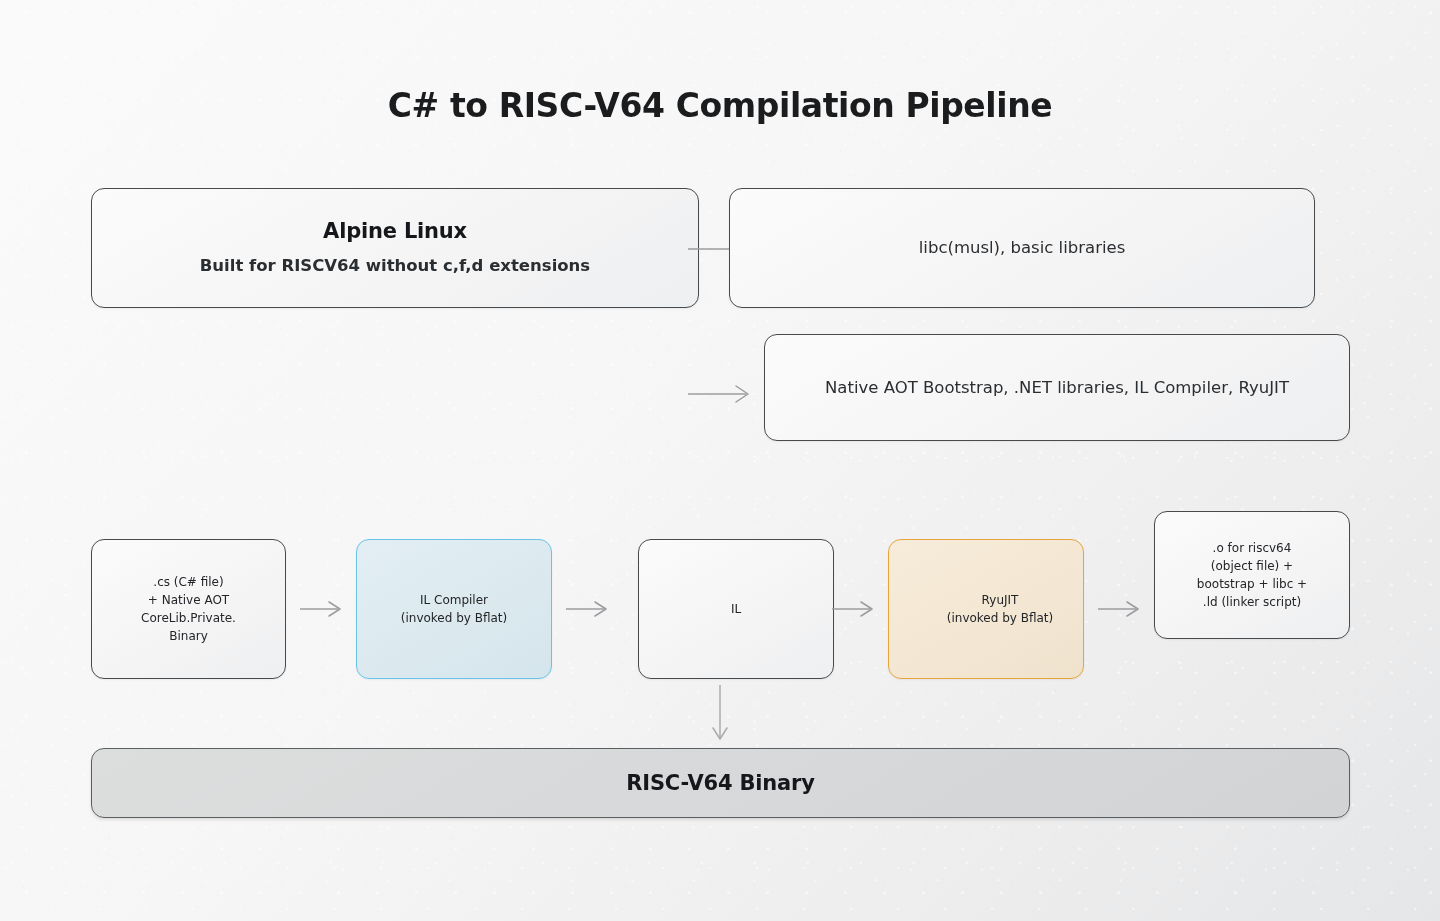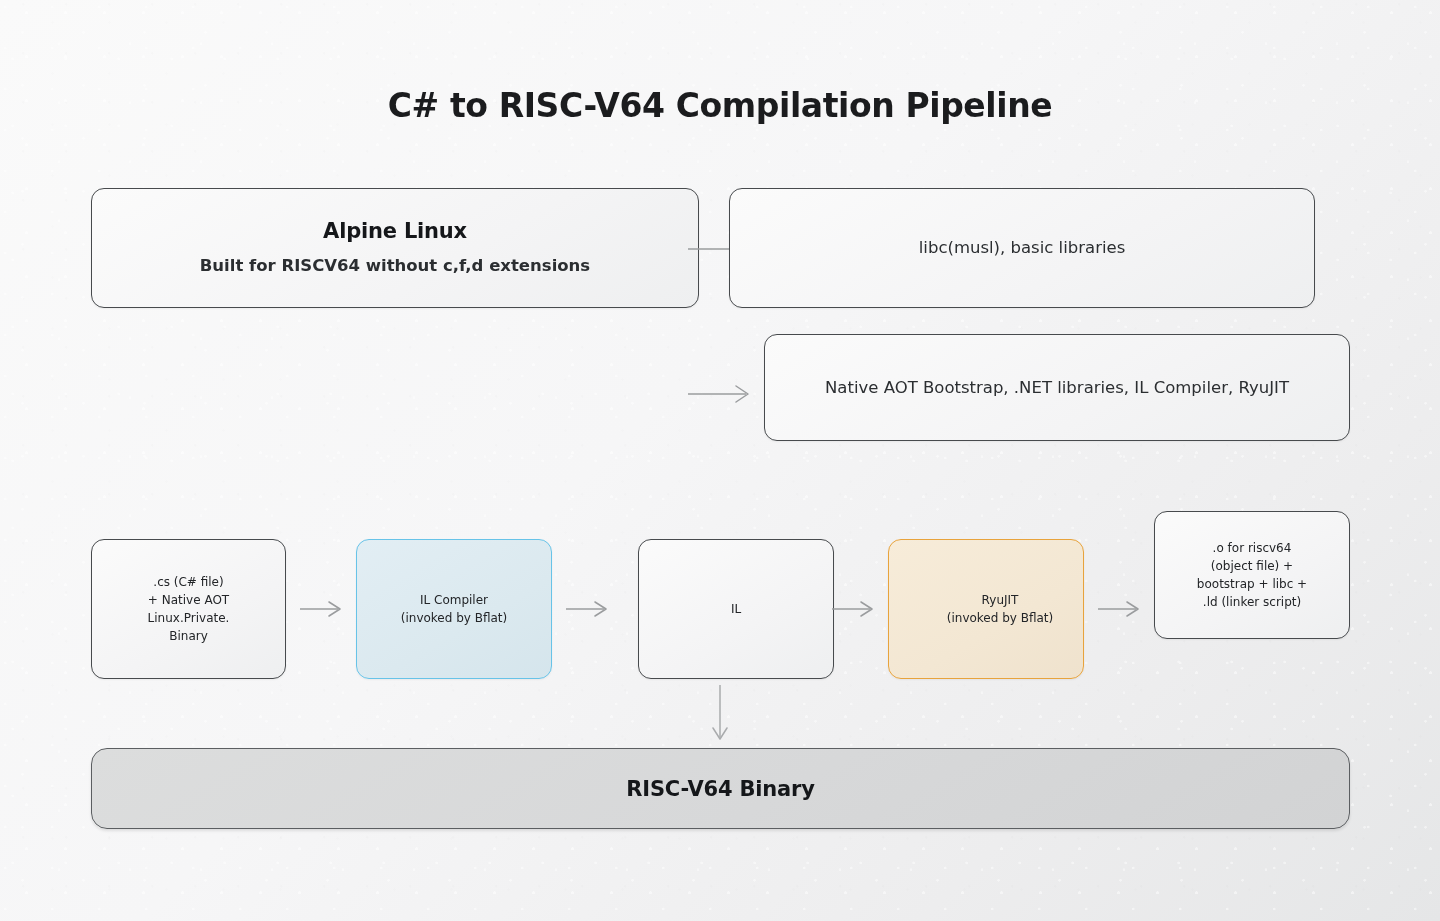--- a/index.html
+++ b/index.html
@@ -154,21 +154,21 @@
     </svg>
   </div>
 
   <div class="node" style="left:764px; top:334px; width:586px; height:107px;">
     <div class="plain">Native AOT Bootstrap, .NET libraries, IL Compiler, RyuJIT</div>
   </div>
 
   <div class="node" style="left:91px; top:539px; width:195px; height:140px;">
     <div class="small">.cs (C# file)</div>
     <div class="small">+ Native AOT</div>
-    <div class="small">Linux.Private.</div>
+    <div class="small">CoreLib.Private.</div>
     <div class="small">Binary</div>
   </div>
 
   <div class="arrow" style="left:298px; top:596px; width:50px; height:26px;">
     <svg width="50" height="26" viewBox="0 0 50 26" aria-hidden="true">
       <path d="M2 13 H40" stroke="#9a9c9e" stroke-width="1.5" fill="none"></path>
       <path d="M31 6 L42 13 L31 20" stroke="#9a9c9e" stroke-width="1.5" fill="none" stroke-linecap="round" stroke-linejoin="round"></path>
     </svg>
   </div>
 
@@ -214,17 +214,17 @@
     <div class="small">.ld (linker script)</div>
   </div>
 
   <div class="arrow" style="left:707px; top:685px; width:26px; height:62px;">
     <svg width="26" height="62" viewBox="0 0 26 62" aria-hidden="true">
       <path d="M13 0 V52" stroke="#a9abad" stroke-width="1.5" fill="none"></path>
       <path d="M6 43 L13 54 L20 43" stroke="#a9abad" stroke-width="1.5" fill="none" stroke-linecap="round" stroke-linejoin="round"></path>
     </svg>
   </div>
 
-  <div id="binary-bar" style="left:91px; top:748px; width:1259px; height:81px;border-radius:16px;">
+  <div id="binary-bar" style="left:91px; top:748px; width:1259px; height:70px;">
     <div class="label">RISC-V64 Binary</div>
   </div>
 
 </div>
 
 </body></html>

